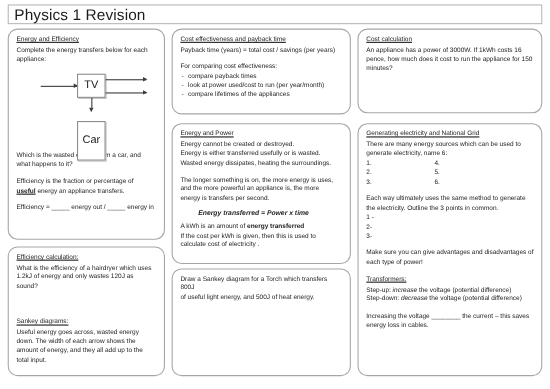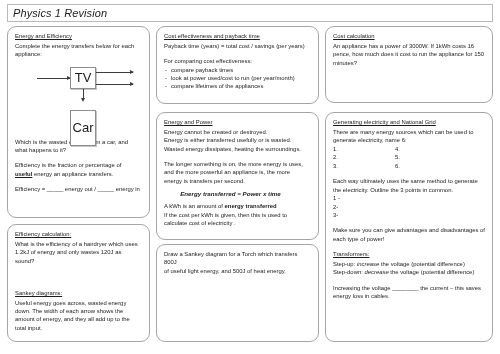--- a/index.html
+++ b/index.html
@@ -27,25 +27,24 @@
     top: 4px;
     width: 486px;
     height: 18px;
     border: 1px solid #b9b9b9;
     background: #ffffff;
     box-sizing: border-box;
     display: flex;
     align-items: center;
   }
   .title-bar .title-text {
-    font-size: 11px;
+    font-size: 14px;
     padding-left: 5px;
     color: #1c1c1c;
     letter-spacing: 0.1px;
-    font-style: italic;
   }
   
   .card {
     position: absolute;
     box-sizing: border-box;
     border: 1px solid #a6a6a6;
     border-radius: 9px;
     background: #ffffff;
     padding: 5px 7px 4px 7px;
     overflow: hidden;
@@ -107,21 +106,21 @@
     margin-top: 3px;
   }
   .appl-box {
     position: absolute;
     border: 1px solid #8d8d8d;
     background: #ffffff;
     box-sizing: border-box;
     display: flex;
     align-items: center;
     justify-content: center;
-    font-size: 13px;
+    font-size: 10px;
     color: #1c1c1c;
     box-shadow: 1px 1px 0 rgba(150,150,150,0.55);
   }
   .tv-box { left: 55px; top: 5px; width: 26px; height: 22px; }
   .car-box { left: 55px; top: 48px; width: 26px; height: 36px; }
   .arrow-h {
     position: absolute;
     height: 0;
     border-top: 1px solid #3c3c3c;
   }

